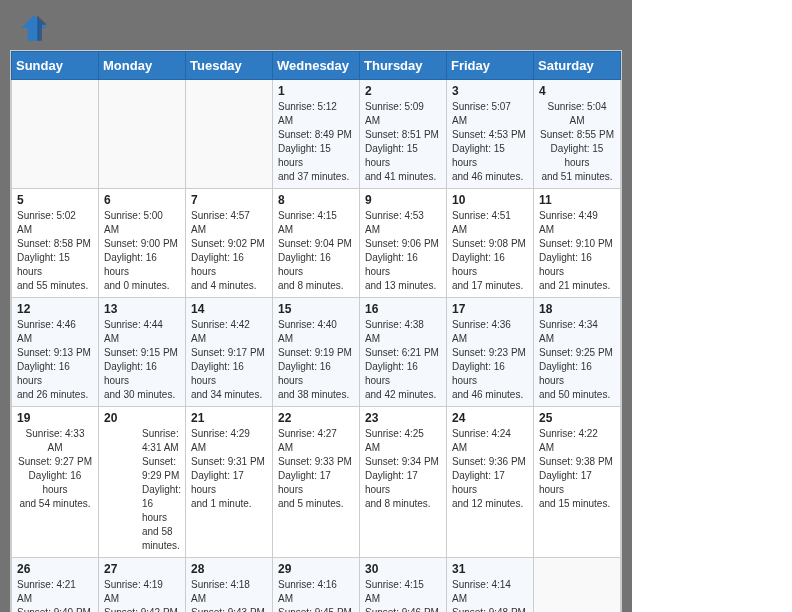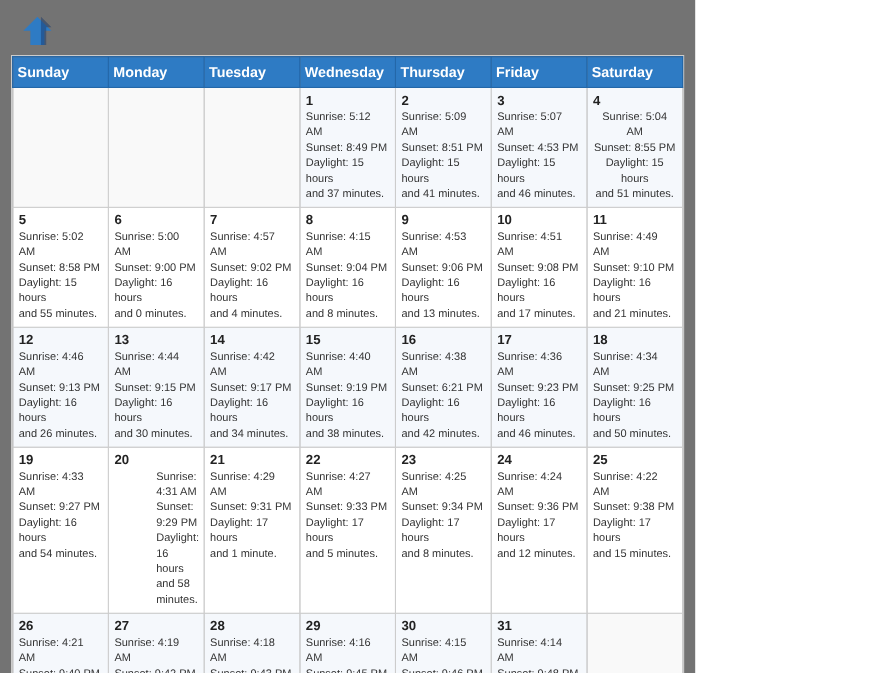--- a/index.html
+++ b/index.html
@@ -268,21 +268,21 @@
               <span class="day-num">18</span>
               <div class="day-info" style="white-space: pre-line;">Sunrise: 4:34 AM
 Sunset: 9:25 PM
 Daylight: 16 hours
 and 50 minutes.</div>
             </td>
           </tr>
           <tr>
             <td>
               <span class="day-num">19</span>
-              <div class="day-info" style="white-space: pre-line;">Sunrise: 4:33 AM
+              <div class="day-info" style="white-space: pre-line; text-align: center;">Sunrise: 4:33 AM
 Sunset: 9:27 PM
 Daylight: 16 hours
 and 54 minutes.</div>
             </td>
             <td>
               <span class="day-num">20</span>
               <div class="day-info" style="white-space: pre-line; margin-left: 38px;">Sunrise: 4:31 AM
 Sunset: 9:29 PM
 Daylight: 16 hours
 and 58 minutes.</div>

